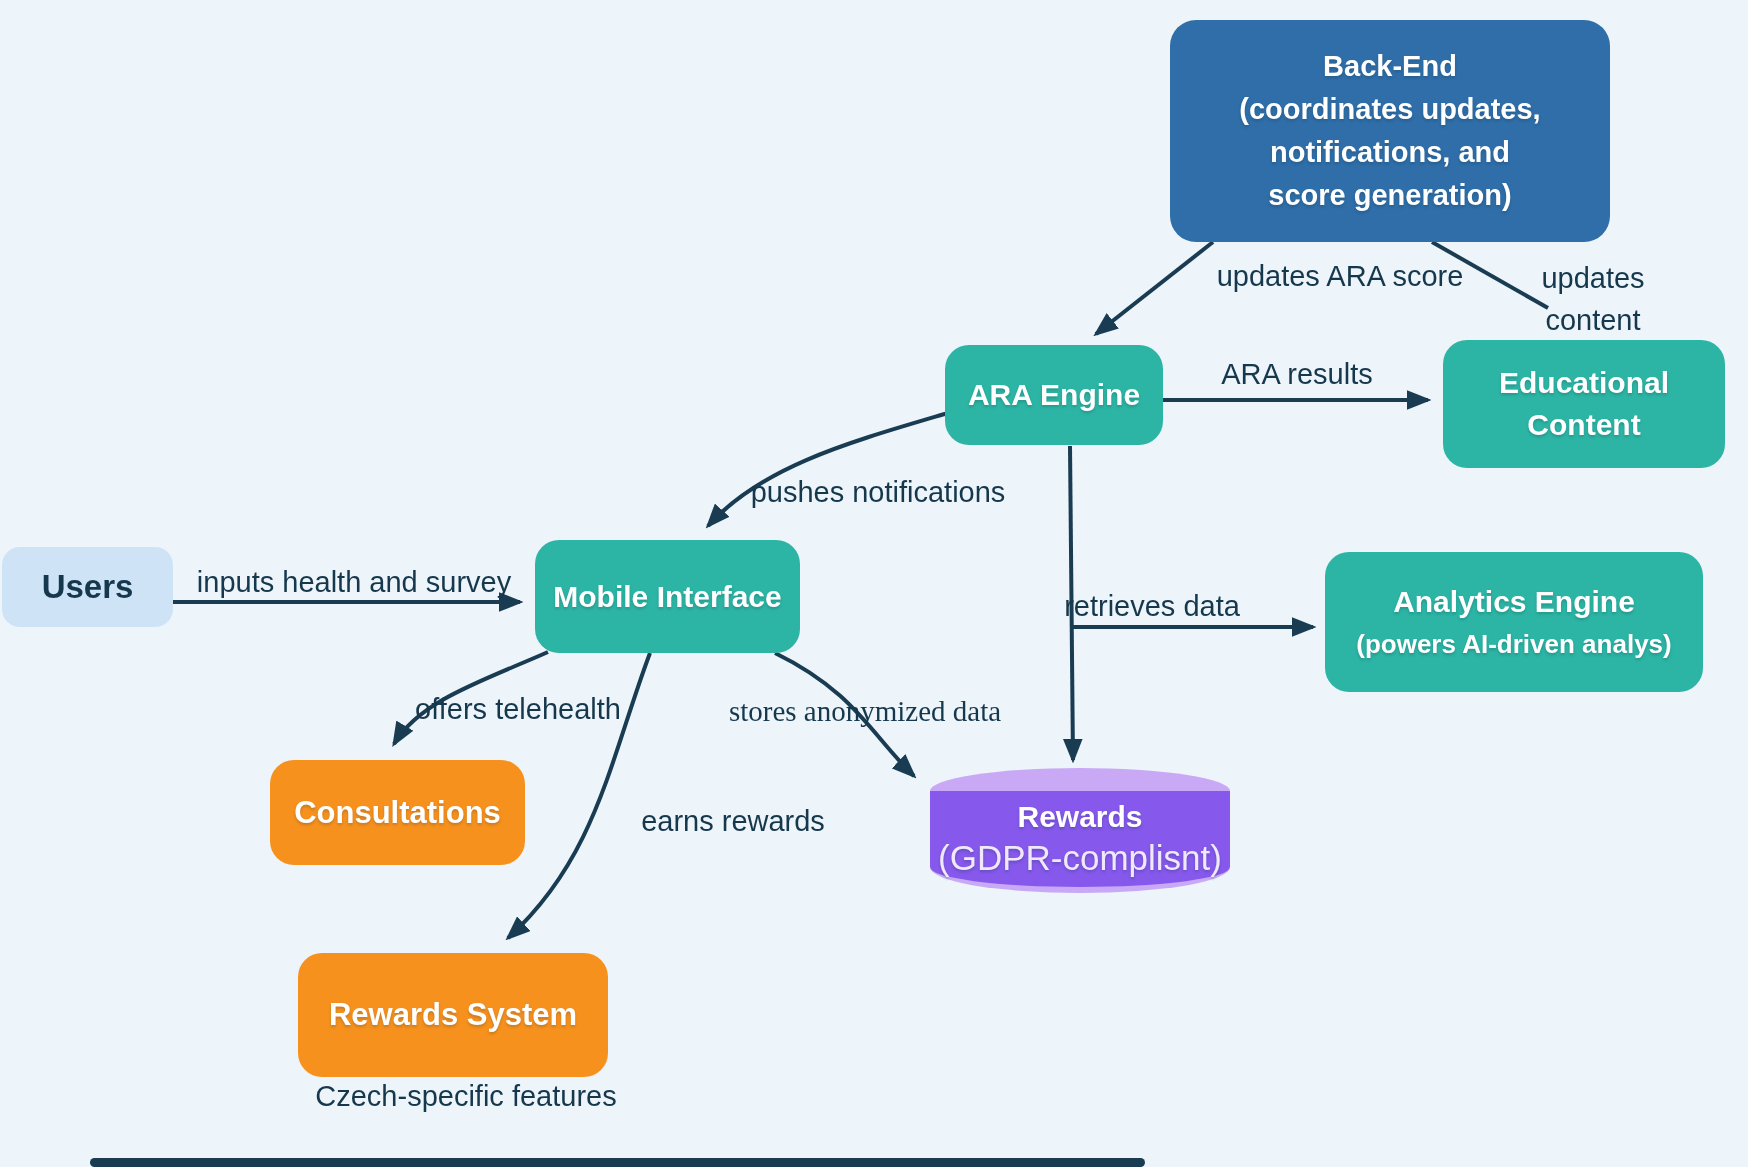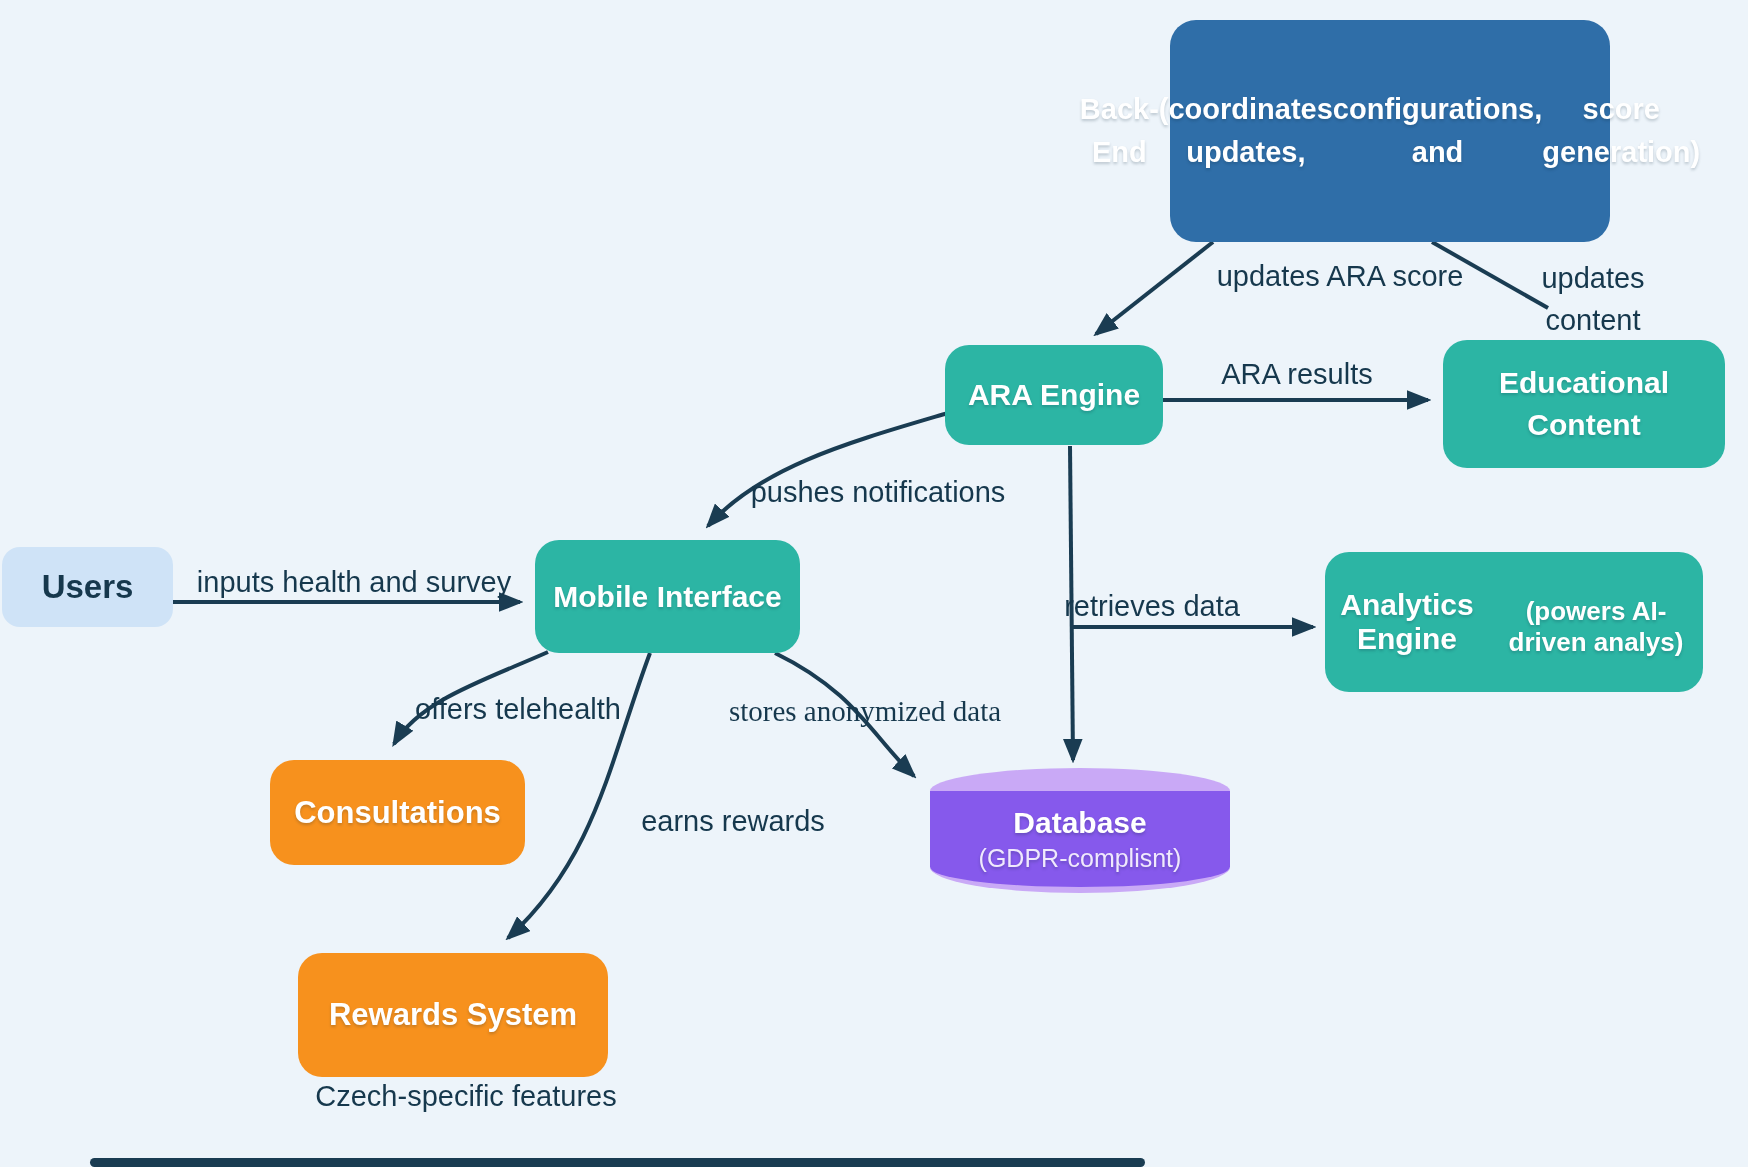--- a/index.html
+++ b/index.html
@@ -5,21 +5,21 @@
   :root{
     --background:#edf4fa; --node-blue:#2f6ea8; --node-teal:#2cb5a4;
     --node-orange:#f7911d; --node-purple:#8659ec; --node-purple-top:#c9a9f6;
     --node-lightblue:#cfe3f7; --edge-line:#1a3c52; --label-text:#16384d; --node-text:#ffffff;
   }
   html,body{margin:0;padding:0;}
   body{background:#dde6ee;font-family:"Liberation Sans","DejaVu Sans",sans-serif;}
   #canvas{position:relative;width:1748px;height:1167px;background:var(--background);overflow:hidden;}
   #edges{position:absolute;left:0;top:0;width:1748px;height:1167px;}
   .edge{fill:none;stroke:var(--edge-line);stroke-width:4;}
-  .node{position:absolute;display:flex;align-items:center;justify-content:center;
+  .node{position:absolute;display:flex;flex-direction:column;align-items:center;justify-content:center;
         text-align:center;color:var(--node-text);font-weight:bold;
         text-shadow:0 2px 3px rgba(15,40,60,.22);box-sizing:border-box;}
   .teal{background:var(--node-teal);border-radius:24px;}
   .blue{background:var(--node-blue);border-radius:26px;}
   .orange{background:var(--node-orange);border-radius:24px;}
   .lightblue{background:var(--node-lightblue);border-radius:18px;color:var(--label-text);text-shadow:none;}
   .node .line{font-size:29px;line-height:43px;}
   .title-30{font-size:30px;}
   .title-31{font-size:31px;}
   .title-33{font-size:33px;}
@@ -30,21 +30,21 @@
   
   .cylinder{position:absolute;left:930px;top:768px;width:300px;height:145px;}
   .cyl-top{position:absolute;left:0;top:0;width:300px;height:46px;border-radius:50%;
            background:var(--node-purple-top);}
   .cyl-body{position:absolute;left:0;top:23px;width:300px;height:102px;background:var(--node-purple);
             border-radius:0 0 150px 150px / 0 0 26px 26px;
             border-bottom:6px solid var(--node-purple-top);box-sizing:border-box;
             display:flex;flex-direction:column;align-items:center;justify-content:center;
             color:var(--node-text);text-shadow:0 2px 3px rgba(15,40,60,.25);}
   .cyl-body .db-title{font-size:30px;font-weight:bold;}
-  .cyl-body .db-sub{font-size:25px;font-weight:normal;color:#f0e9fd;margin-top:4px;}
+  .cyl-body .db-sub{font-size:35px;font-weight:normal;color:#f0e9fd;margin-top:4px;}
   .bottom-bar{position:absolute;left:90px;top:1158px;width:1055px;height:9px;
               background:var(--edge-line);border-radius:5px;}
 </style>
 </head>
 <body>
 
 <div id="canvas">
 
   <svg id="edges" viewBox="0 0 1748 1167">
     <defs>
@@ -60,21 +60,21 @@
     <path class="edge" d="M 1070,446 L 1073,760" marker-end="url(#arrow)"></path>
     <path class="edge" d="M 1071,627 L 1313,627" marker-end="url(#arrow)"></path>
     <path class="edge" d="M 548,652 C 485,680 420,700 394,744" marker-end="url(#arrow)"></path>
     <path class="edge" d="M 775,653 C 855,692 872,736 914,776" marker-end="url(#arrow)"></path>
     <path class="edge" d="M 650,653 C 610,760 596,858 508,938" marker-end="url(#arrow)"></path>
   </svg>
 
   <div class="node blue" style="left:1170px;top:20px;width:440px;height:222px;">
     <div class="line">Back-End</div>
     <div class="line">(coordinates updates,</div>
-    <div class="line">configurations, and</div>
+    <div class="line">notifications, and</div>
     <div class="line">score generation)</div>
   </div>
 
   <div class="node teal" style="left:945px;top:345px;width:218px;height:100px;">
     <div class="title-30">ARA Engine</div>
   </div>
 
   <div class="node teal" style="left:1443px;top:340px;width:282px;height:128px;padding:0 24px;">
     <div class="title-30" style="line-height:42px;">Educational Content</div>
   </div>
@@ -96,21 +96,21 @@
     <div class="subtitle-26">(powers AI-driven analys)</div>
   </div>
 
   <div class="node orange" style="left:298px;top:953px;width:310px;height:124px;">
     <div class="title-31">Rewards System</div>
   </div>
 
   <div class="cylinder">
     <div class="cyl-top"></div>
     <div class="cyl-body">
-      <div class="db-title">Database</div>
+      <div class="db-title">Rewards</div>
       <div class="db-sub">(GDPR-complisnt)</div>
     </div>
   </div>
 
   <div class="edge-label" style="left:1340px;top:276px;">updates ARA score</div>
 
   <div class="edge-label two-line" style="left:1593px;top:299px;">
     <div>updates</div>
     <div>content</div>
   </div>

